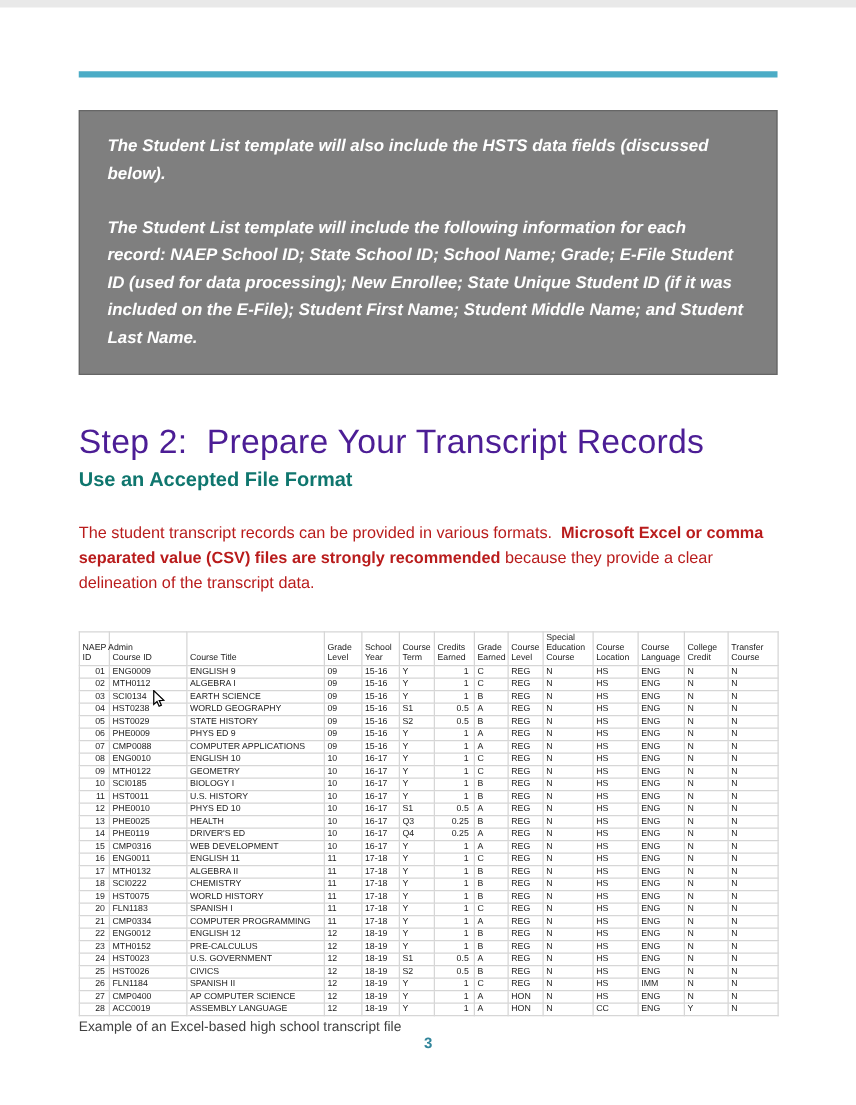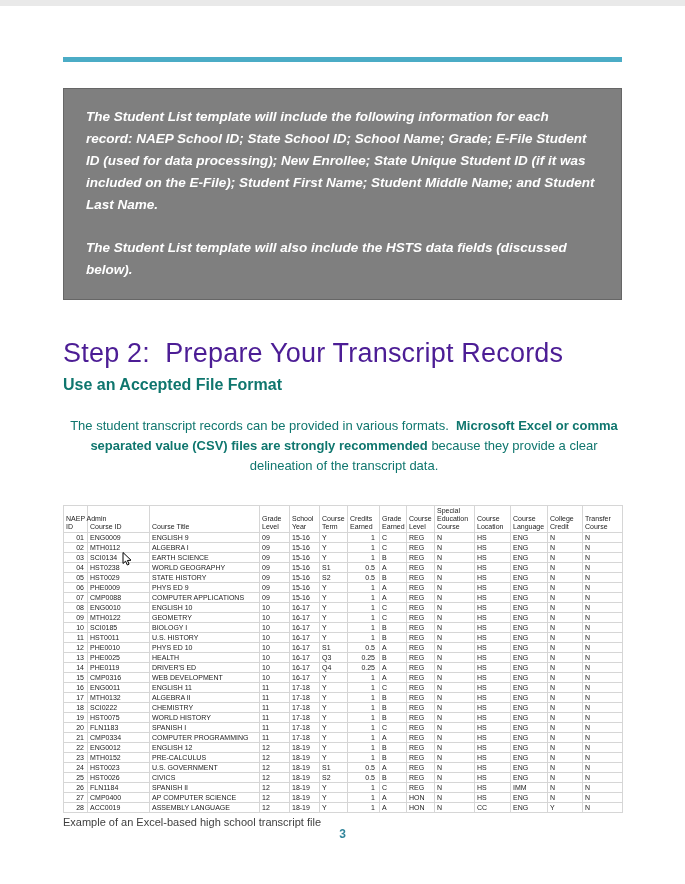--- a/index.html
+++ b/index.html
@@ -63,23 +63,22 @@
     font-weight: 700;
     color: #0f766e;
   }
   .intro {
     position: absolute;
     left: 63px; top: 416px;
     width: 562px;
     margin: 0;
     font-size: 13px;
     line-height: 20px;
-    color: #0f766e;
+    color: #b91c1c;
     white-space: pre-wrap;
-    text-align: center;
   }
   .table-wrap {
     position: absolute;
     left: 63px; top: 505px;
     width: 560px;
   }
   table.tbl {
     border-collapse: collapse;
     table-layout: fixed;
     width: 559px;
@@ -147,22 +146,22 @@
 </head>
 <body>
 
 <div class="page">
 
   <div class="top-edge"></div>
 
   <div class="accent-bar"></div>
 
   <div class="callout">
+    <p>The Student List template will also include the HSTS data fields (discussed below).</p>
     <p>The Student List template will include the following information for each record: NAEP School ID; State School ID; School Name; Grade; E-File Student ID (used for data processing); New Enrollee; State Unique Student ID (if it was included on the E-File); Student First Name; Student Middle Name; and Student Last Name.</p>
-    <p>The Student List template will also include the HSTS data fields (discussed below).</p>
   </div>
 
   <h1 class="step-heading">Step 2:  Prepare Your Transcript Records</h1>
 
   <h2 class="subheading">Use an Accepted File Format</h2>
 
   <p class="intro"><span>The student transcript records can be provided in various formats.  </span><strong>Microsoft Excel or comma separated value (CSV) files are strongly recommended</strong><span> because they provide a clear delineation of the transcript data.</span></p>
 
   <div class="table-wrap">
     <table class="tbl">

